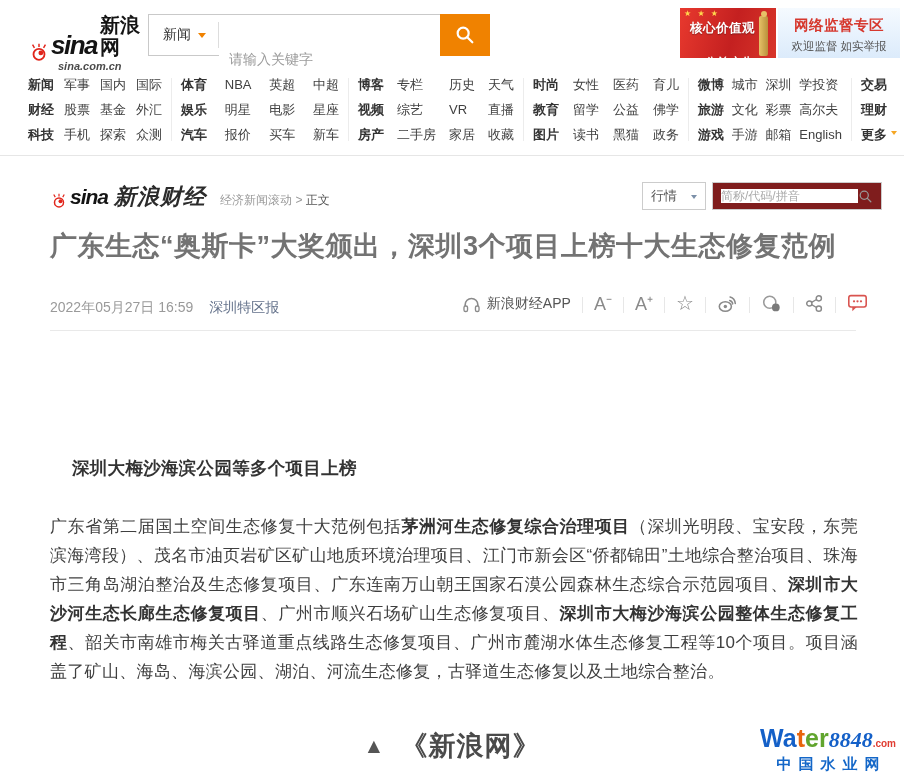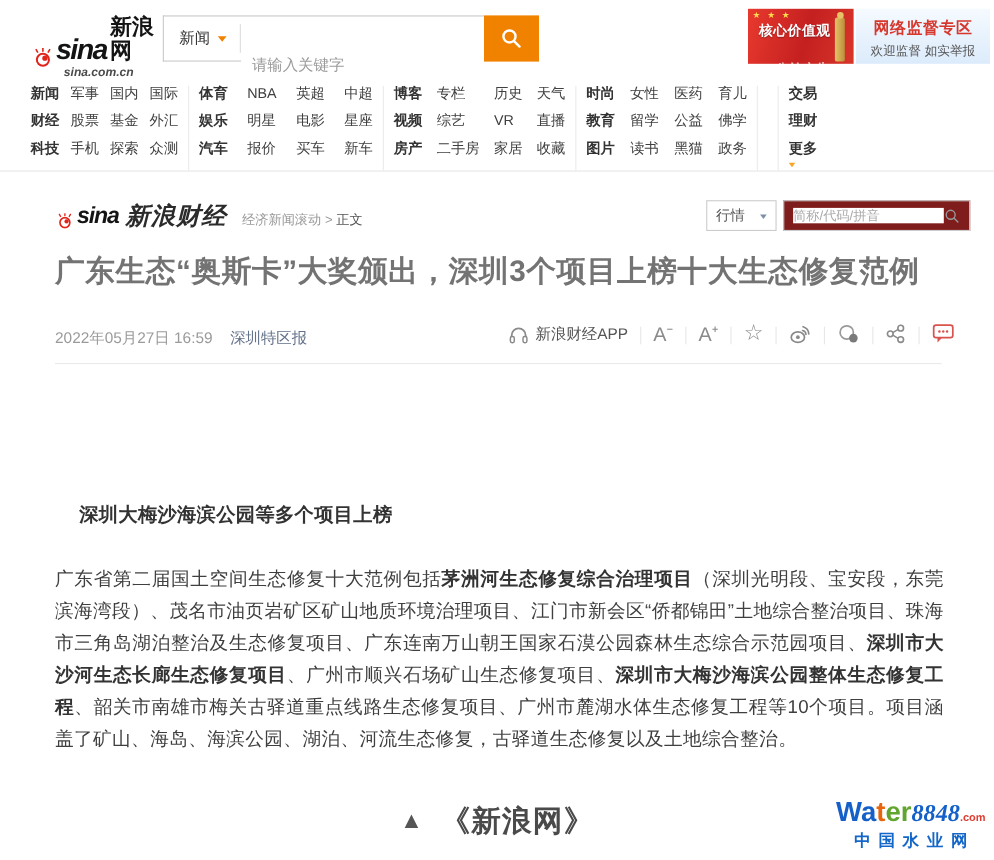--- a/index.html
+++ b/index.html
@@ -36,21 +36,21 @@
   .banner-sup { position:absolute; top:8px; right:4px; width:122px; height:50px; background:linear-gradient(#f5faff,#dcebfb); text-align:center; padding-top:8px; }
   .sup-l1 { color:#d6382e; font-weight:700; font-size:14.5px; letter-spacing:.5px; }
   .sup-l2 { color:#555; font-size:11.5px; margin-top:4px; }
 
   .nav { position:absolute; left:28px; top:78px; display:flex; align-items:stretch; }
   .nav-group { display:grid; grid-template-columns:repeat(4,auto); justify-content:space-between; align-content:start; row-gap:12px; column-gap:6px; }
   .nav-group.single { grid-template-columns:auto; justify-content:start; }
   .nav-sep { width:1px; background:#ececec; margin:0 9px; }
   .nv { font-size:13px; color:#404040; text-decoration:none; white-space:nowrap; cursor:pointer; line-height:1; }
   .nv.b { font-weight:700; color:#333; }
-  .nv.more { display:flex; align-items:flex-start; gap:4px;flex-direction:column; }
+  .nv.more { display:flex; align-items:flex-start; gap:4px; }
   .chev-dn { width:0; height:0; border:3.5px solid transparent; border-top:4.5px solid #f5a623; margin-top:3px; }
 
   
   .subheader { position:absolute; left:50px; top:182px; right:22px; height:30px; }
   .sub-left { display:flex; align-items:center; }
   .mini-sina { font-style:italic; font-weight:800; font-size:21px; color:#141414; letter-spacing:-1px; margin-left:2px; }
   .channel { font-family:"Liberation Serif",serif; font-style:italic; font-weight:700; font-size:22px; color:#2b2b2b; margin-left:6px; letter-spacing:1px; }
   .breadcrumb { font-size:12px; color:#999; margin-left:14px; margin-top:6px; }
   .breadcrumb .cur { color:#555; }
   .sub-right { position:absolute; right:0; top:0; display:flex; gap:6px; }
@@ -204,20 +204,34 @@
         <a class="nv b">教育</a>
         <a class="nv">留学</a>
         <a class="nv">公益</a>
         <a class="nv">佛学</a>
         <a class="nv b">图片</a>
         <a class="nv">读书</a>
         <a class="nv">黑猫</a>
         <a class="nv">政务</a>
       </div>
       <div class="nav-sep"></div>
+      <div class="nav-group" style="width:144px">
+        <a class="nv b">微博</a>
+        <a class="nv">城市</a>
+        <a class="nv">深圳</a>
+        <a class="nv">学投资</a>
+        <a class="nv b">旅游</a>
+        <a class="nv">文化</a>
+        <a class="nv">彩票</a>
+        <a class="nv">高尔夫</a>
+        <a class="nv b">游戏</a>
+        <a class="nv">手游</a>
+        <a class="nv">邮箱</a>
+        <a class="nv">English</a>
+      </div>
       <div class="nav-sep"></div>
       <div class="nav-group single" style="width:52px">
         <a class="nv b">交易</a>
         <a class="nv b">理财</a>
         <a class="nv b more">
           <span>更多</span>
           <span class="chev-dn"></span>
         </a>
       </div>
     </div>

